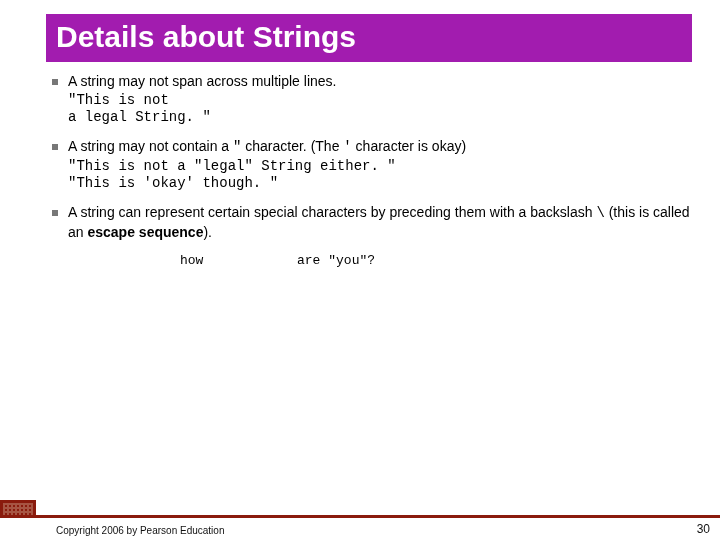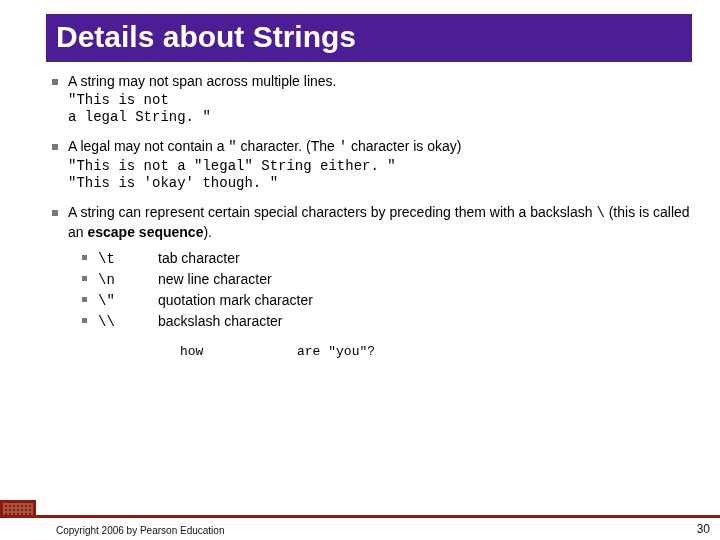--- a/index.html
+++ b/index.html
@@ -7,21 +7,21 @@
     padding: 0;
     width: 720px;
     height: 540px;
     background: #ffffff;
     font-family: Verdana, Arial, sans-serif;
     color: #000;
     overflow: hidden;
     position: relative;
   }
   .title-bar {
-    background: #4c1d95;
+    background: #a21caf;
     color: #fff;
     font-weight: bold;
     font-size: 30px;
     padding: 6px 10px 8px 10px;
     margin: 14px 28px 6px 46px;
   }
   .content {
     margin-left: 46px;
     margin-right: 20px;
     font-size: 14px;
@@ -154,34 +154,28 @@
 
 <div class="content">
   <ul class="outer">
     <li>
       <span>A string may not span across multiple lines.</span>
       <div class="code">"This is not
 a legal String. "</div>
     </li>
 
     <li>
-      <span>A legal may not contain a </span><span class="inline-code">"</span><span> character.  (The </span><span class="inline-code">'</span><span> character is okay)</span>
+      <span>A string may not contain a </span><span class="inline-code">"</span><span> character.  (The </span><span class="inline-code">'</span><span> character is okay)</span>
       <div class="code">"This is not a "legal" String either. "
 "This is 'okay' though. "</div>
     </li>
 
     <li>
       <span>A string can represent certain special characters by preceding them with a backslash </span><span class="inline-code">\</span><span> (this is called an </span><b>escape sequence</b><span>).</span>
 
-      <ul class="inner">
-        <li class="esc-row"><span class="sym">\t</span><span>tab character</span></li>
-        <li class="esc-row"><span class="sym">\n</span><span>new line character</span></li>
-        <li class="esc-row"><span class="sym">\"</span><span>quotation mark character</span></li>
-        <li class="esc-row"><span class="sym">\\</span><span>backslash character</span></li>
-      </ul>
 
       <ul class="inner" style="margin-top:10px;">
       </ul>
       <div class="output-line">how            are "you"?</div>
     </li>
   </ul>
 </div>
 
 <div class="corner"></div>
 <div class="footer"></div>

